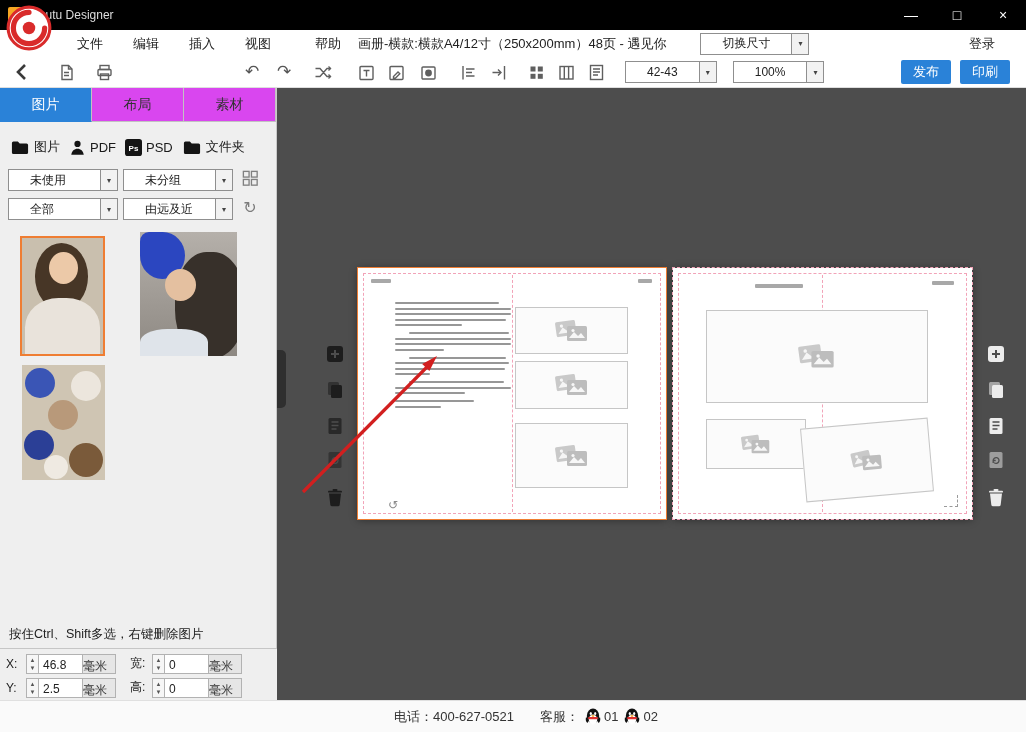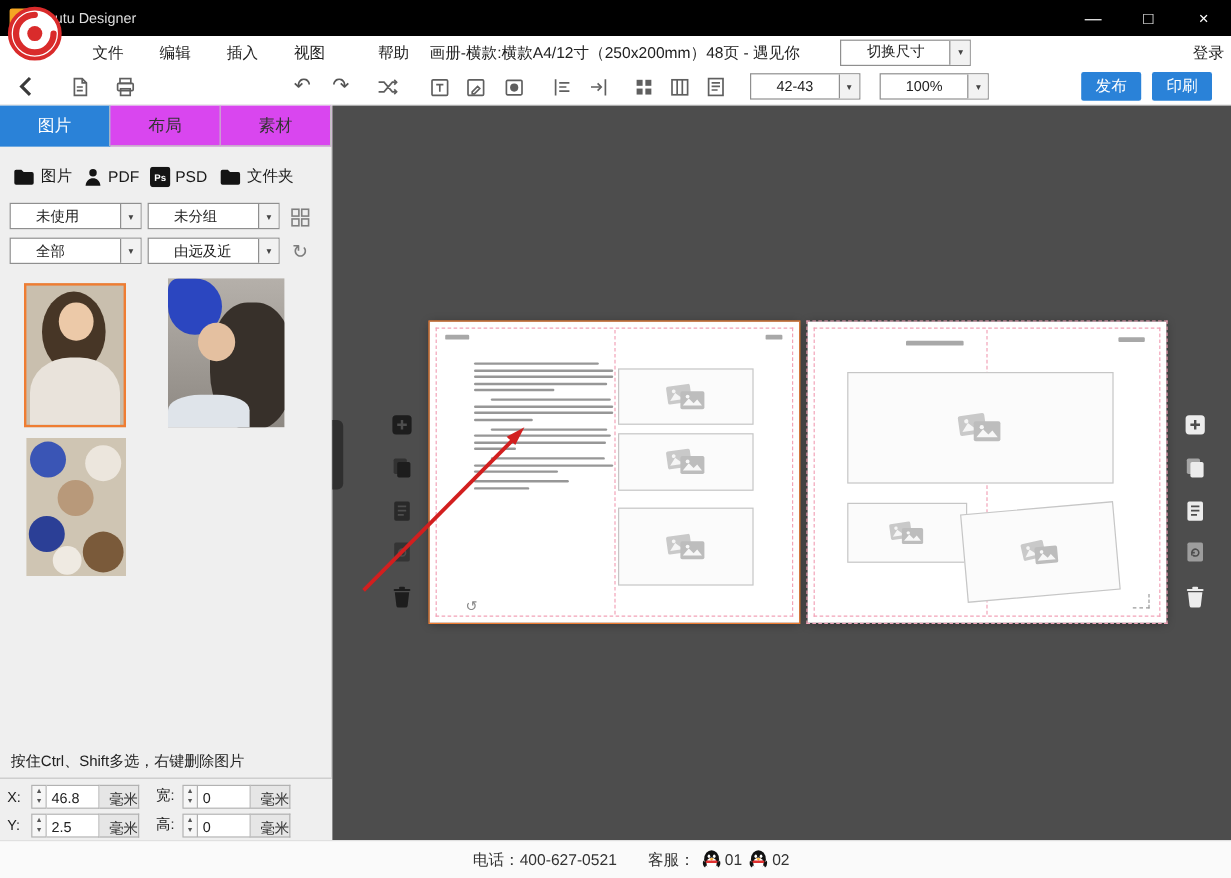--- a/index.html
+++ b/index.html
@@ -25,58 +25,58 @@
   
   .menubar{position:absolute;left:0;top:30px;width:1026px;height:27px;background:#fff;display:flex;align-items:center}
   .menu-item{padding:0 15px;font-size:13px;color:#222;cursor:default}
   .menu-item:first-of-type{margin-left:62px}
   .menu-help{margin-left:14px}
   .doc-title{margin-left:2px;font-size:13px;color:#222;white-space:nowrap}
   .dd{display:flex;align-items:center;height:22px;background:#fff;border:1px solid #8f8f8f}
   .dd .val{padding:0 21px;font-size:12px;color:#222;white-space:nowrap}
   .dd .arr{width:17px;align-self:stretch;border-left:1px solid #8f8f8f;background:#f2f2f2;display:flex;align-items:center;justify-content:center;font-size:8px;color:#444}
   .size-switch{margin-left:34px}
-  .login{margin-left:auto;margin-right:6px;font-size:13px;color:#222}
+  .login{margin-left:auto;margin-right:31px;font-size:13px;color:#222}
 
   
   .toolbar{position:absolute;left:0;top:57px;width:1026px;height:31px;background:#fff;border-bottom:1px solid #dedede;display:flex;align-items:center}
   .tbtn{display:flex;align-items:center;justify-content:center;width:22px;height:22px}
   .ticon{stroke:#5f5f5f;fill:none;stroke-width:1.4}
   .glyph-btn{font-size:17px;color:#555;width:22px;text-align:center;line-height:22px}
   .tb-dd .val{min-width:48px;text-align:center}
   .blue-btn{height:24px;padding:0 12px;background:#2a82d8;color:#fff;font-size:13px;border-radius:2px;display:flex;align-items:center;cursor:default}
 
   
   .sidebar{position:absolute;left:0;top:88px;width:277px;height:612px;background:#efefef;border-right:1px solid #c9c9c9}
   .tabs{display:flex;height:34px}
   .tab{flex:1;display:flex;align-items:center;justify-content:center;font-size:14px;background:#d946ef;color:#333;border-right:1px solid #c2c2c2;border-bottom:1px solid #c2c2c2;cursor:default}
   .tab.active{background:#2a82d8;color:#fff;border-bottom:1px solid #2a82d8}
   .sources{display:flex;align-items:center;height:30px;margin-top:10px;padding:0 10px;gap:9px}
   .source{display:flex;align-items:center;gap:4px;font-size:13px;color:#1a1a1a;white-space:nowrap}
   .src-icon{color:#141414}
-  .filter-row{display:flex;align-items:flex-end;margin:7px 8px 0;gap:5px}
+  .filter-row{display:flex;align-items:flex-start;margin:7px 8px 0;gap:5px}
   .filter-dd{width:110px}
   .filter-dd .val{flex:1}
   .side-tool-icon{width:24px;display:flex;align-items:center;justify-content:center;color:#7c7c7c;font-size:16px}
 
   .thumb{position:absolute;overflow:hidden;background:#c9bfae}
   .thumb .layer{position:absolute;border-radius:50%}
   .thumb1{left:20px;top:148px;width:85px;height:120px;border:2px solid #ef7d32}
   .thumb2{left:140px;top:144px;width:97px;height:124px}
   .thumb3{left:22px;top:277px;width:83px;height:115px;background:#cfc5b3}
 
   .hint{position:absolute;left:9px;top:538px;font-size:12.5px;color:#222}
   .coords{position:absolute;left:0;top:560px;width:277px;height:52px;border-top:1px solid #c6c6c6;padding:4px 6px 0;background:#efefef}
   .crow{display:flex;align-items:center;height:21px;margin-bottom:3px}
   .clabel{width:20px;font-size:12px;color:#222}
   .clabel2{width:22px;margin-left:14px;font-size:12px;color:#222}
   .spin{display:flex;flex-direction:column;width:13px;height:20px;border:1px solid #b2b2b2;background:#f6f6f6;align-items:center;justify-content:center;color:#555}
   .spin span{font-size:6px;line-height:8px}
   .cval{width:44px;height:20px;background:#fff;border:1px solid #b2b2b2;border-left:none;font-size:12px;padding:3px 4px 0;color:#222}
-  .cunit{width:33px;height:20px;background:#e6e6e6;border:1px solid #b2b2b2;border-left:none;font-size:12px;text-align:right;padding-top:3px;color:#333}
+  .cunit{width:33px;height:20px;background:#e6e6e6;border:1px solid #b2b2b2;border-left:none;font-size:12px;text-align:left;padding-top:3px;color:#333}
 
   
   .canvas{position:absolute;left:277px;top:88px;width:749px;height:612px;background:#4d4d4d}
   .collapse-handle{position:absolute;left:0;top:262px;width:9px;height:58px;background:#2f2f2f;border-radius:0 5px 5px 0;z-index:3}
 
   .spread{position:absolute;background:#fff;box-shadow:0 1px 8px rgba(0,0,0,.4);z-index:1}
   .left-spread{left:81px;top:180px;width:308px;height:251px;outline:1px solid #ef7d32}
   .right-spread{left:396px;top:180px;width:299px;height:251px;outline:1px dashed #f2a3b8}
   .bleed{position:absolute;inset:5px;border:1px dashed #f2a3b8;pointer-events:none}
   .fold{position:absolute;top:7px;bottom:7px;width:0;border-left:1px dashed #f2a3b8;z-index:0}

